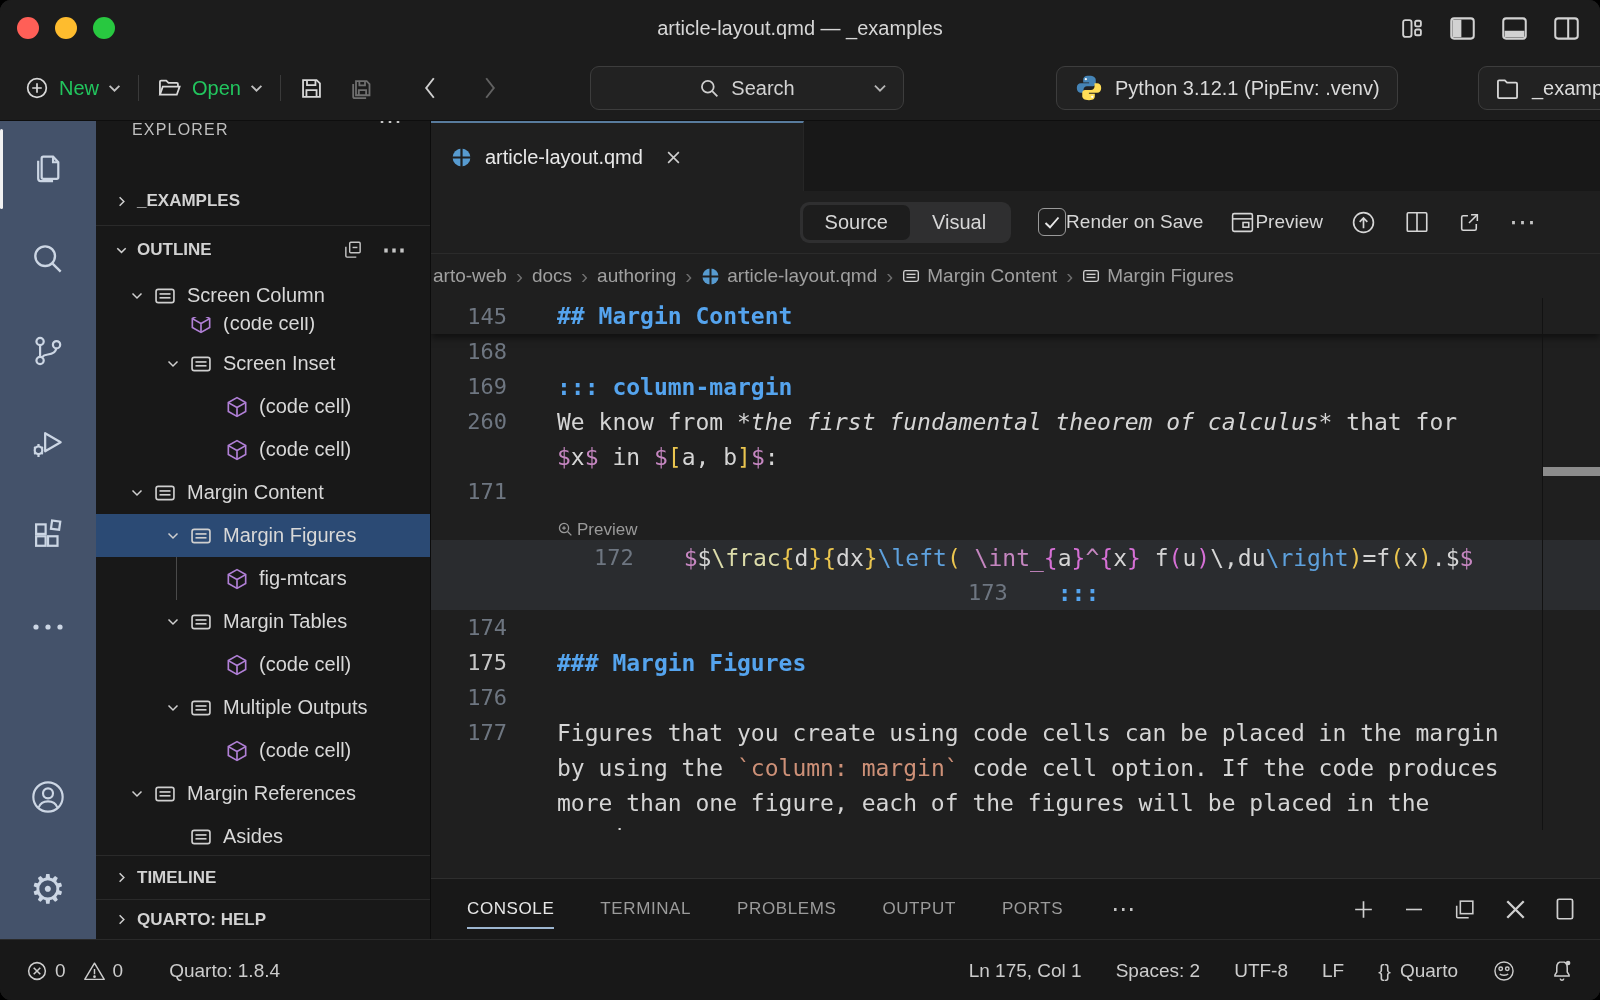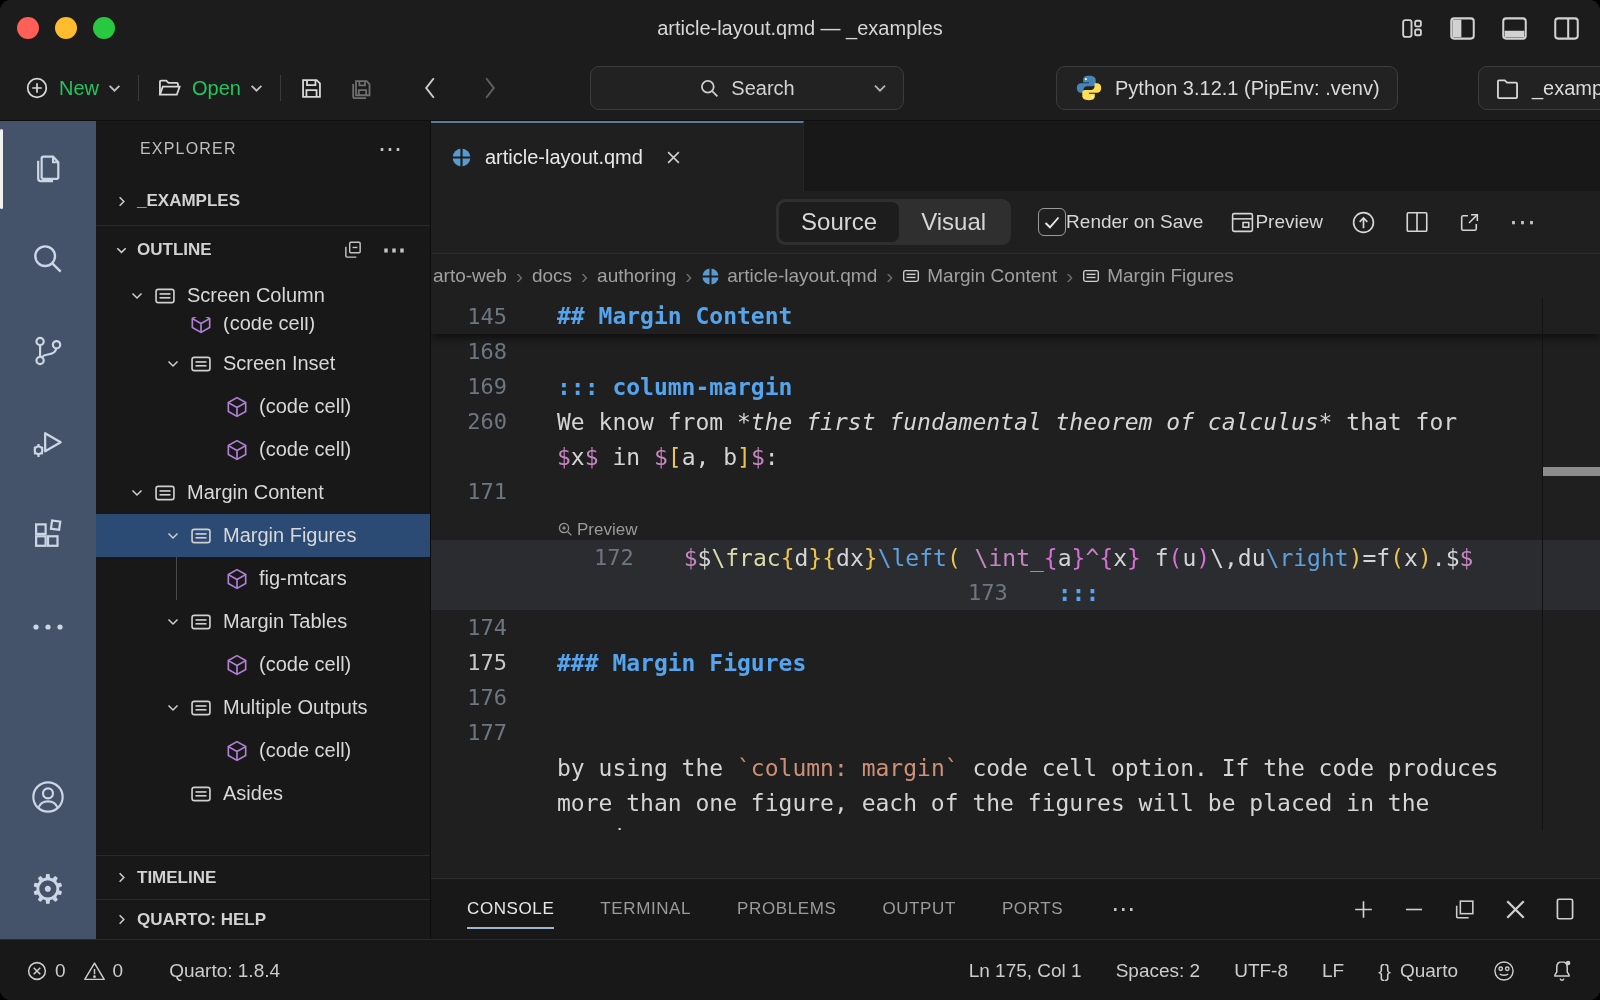--- a/index.html
+++ b/index.html
@@ -29,21 +29,21 @@
     background:#222;border-radius:9px;display:flex;align-items:center;gap:11px;color:#dadada;font-size:20px;}
   
   .main{display:flex;height:818px;}
   .activity{width:96px;background:#44526a;display:flex;flex-direction:column;align-items:center;position:relative;flex:none;}
   .act-item{height:92px;width:100%;display:flex;align-items:center;justify-content:center;}
   .act-indicator{position:absolute;left:0;top:8px;width:3px;height:80px;background:#f2f2f2;border-radius:2px;}
   .act-bottom{margin-top:auto;width:100%;padding-bottom:4px;}
   .gear-glyph{font-family:"DejaVu Sans",sans-serif;font-size:40px;color:#ccd6e4;line-height:1;}
   
   .sidebar{width:334px;background:#181818;display:flex;flex-direction:column;flex:none;border-right:1px solid #0c0c0c;}
-  .sb-title{height:56px;display:flex;align-items:center;padding:0 12px 0 36px;color:#bfbfbf;font-size:16px;letter-spacing:1.2px;margin-left:8px;}
+  .sb-title{height:56px;display:flex;align-items:flex-start;padding:0 12px 0 36px;color:#bfbfbf;font-size:16px;letter-spacing:1.2px;}
   .sb-title .more{margin-left:auto;margin-right:14px;}
   .sb-sec{display:flex;align-items:center;gap:8px;padding:0 10px;color:#d2d2d2;font-weight:700;font-size:17px;}
   .more-dots{color:#c5c5c5;font-size:24px;letter-spacing:2px;line-height:0;}
   .sec-icons{margin-left:auto;display:flex;gap:18px;align-items:center;margin-right:12px;}
   .tree{flex:1;overflow:hidden;}
   .trow{height:43px;display:flex;align-items:center;color:#d8d8d8;font-size:20px;position:relative;}
   .trow.sel{background:#2b4a74;}
   .trow.clip{height:25px;overflow:hidden;}
   .trow.clip .trow-in{margin-top:-13px;}
   .trow-in{display:flex;align-items:center;height:43px;width:100%;}
@@ -52,21 +52,21 @@
   .guide{position:absolute;left:80px;top:0;bottom:0;width:1px;background:#4a4a4a;}
   
   .rightcol{flex:1;display:flex;flex-direction:column;background:#1f1f1f;min-width:0;}
   .tabbar{height:70px;background:#181818;display:flex;flex:none;}
   .tab{width:336px;background:#1f1f1f;border-top:2px solid #587b9d;border-right:1px solid #262626;
     display:flex;align-items:center;padding:0 16px 0 20px;gap:13px;color:#e8e8e8;font-size:20px;}
   .tab-close{margin-left:10px;}
   .ed-toolbar{height:62px;display:flex;align-items:center;justify-content:flex-end;gap:27px;
     padding-right:62px;background:#1f1f1f;flex:none;}
   .seg{display:flex;background:#2f2f30;border-radius:9px;padding:3px;}
-  .seg-item{padding:6px 22px;font-size:24px;color:#d6d6d6;border-radius:7px;}
+  .seg-item{padding:6px 22px;font-size:20px;color:#d6d6d6;border-radius:7px;}
   .seg-item.active{background:#1d1d1d;}
   .ed-btn{display:flex;align-items:center;color:#d6d6d6;font-size:19px;}
   .checkbox{width:26px;height:26px;border:1.6px solid #9a9a9a;border-radius:6px;display:flex;align-items:center;justify-content:center;}
   .breadcrumbs{height:44px;display:flex;align-items:center;gap:9px;padding-left:2px;color:#a0a0a0;
     font-size:19px;border-top:1px solid #2b2b2b;background:#1f1f1f;flex:none;overflow:hidden;white-space:nowrap;}
   .crumb{display:flex;align-items:center;gap:7px;flex:none;}
   .csep{color:#6f6f6f;font-size:21px;flex:none;}
   .code{flex:1;position:relative;font-family:"DejaVu Sans Mono",monospace;font-size:23px;overflow:hidden;}
   .sticky{height:36px;display:flex;align-items:center;box-shadow:0 4px 7px rgba(0,0,0,.5);
     position:relative;z-index:2;background:#1f1f1f;}
@@ -476,20 +476,37 @@
               <span class="ticon">
                 <svg width="22" height="22" viewBox="0 0 16 16" fill="none" stroke="#b180d7" stroke-width="1.2">
                   <path d="M8 1.2 14.3 4.8v6.4L8 14.8 1.7 11.2V4.8Z"></path>
                   <path d="M1.7 4.8 8 8.4l6.3-3.6M8 8.4v6.4"></path>
                 </svg>
               </span>
               <span>(code cell)</span>
             </div>
           </div>
           <div class="trow">
+            <div class="trow-in" style="padding-left:26px">
+              <span class="chev">
+                <svg width="16" height="16" viewBox="0 0 16 16" fill="none" stroke="#cfcfcf" stroke-width="1.5">
+                  <path d="M3.5 5.5 8 10l4.5-4.5"></path>
+                </svg>
+              </span>
+              <span class="ticon">
+                <svg width="22" height="22" viewBox="0 0 16 16" fill="none" stroke="#cfcfcf" stroke-width="1.2">
+                  <rect x="1.5" y="3.2" width="13" height="9.6" rx="1.6"></rect>
+                  <line x1="4" y1="6.5" x2="12" y2="6.5"></line>
+                  <line x1="4" y1="9.3" x2="12" y2="9.3"></line>
+                </svg>
+              </span>
+              <span>Margin References</span>
+            </div>
+          </div>
+          <div class="trow">
             <div class="trow-in" style="padding-left:62px">
               <span class="chev"></span>
               <span class="ticon">
                 <svg width="22" height="22" viewBox="0 0 16 16" fill="none" stroke="#cfcfcf" stroke-width="1.2">
                   <rect x="1.5" y="3.2" width="13" height="9.6" rx="1.6"></rect>
                   <line x1="4" y1="6.5" x2="12" y2="6.5"></line>
                   <line x1="4" y1="9.3" x2="12" y2="9.3"></line>
                 </svg>
               </span>
               <span>Asides</span>
@@ -656,20 +673,21 @@
             <div class="cl active">
               <span class="ln">175</span>
               <span class="ct"><span class="tk-h">### Margin Figures</span></span>
             </div>
             <div class="cl">
               <span class="ln">176</span>
               <span class="ct"></span>
             </div>
             <div class="cl">
               <span class="ln">177</span>
+              <span class="ct"><span class="tk-fg">Figures that you create using code cells can be placed in the margin</span></span>
             </div>
             <div class="cl">
               <span class="ln"></span>
               <span class="ct"><span class="tk-fg">by using the </span><span class="tk-code">`column: margin`</span><span class="tk-fg"> code cell option. If the code produces</span></span>
             </div>
             <div class="cl">
               <span class="ln"></span>
               <span class="ct"><span class="tk-fg">more than one figure, each of the figures will be placed in the</span></span>
             </div>
             <div class="cl">

